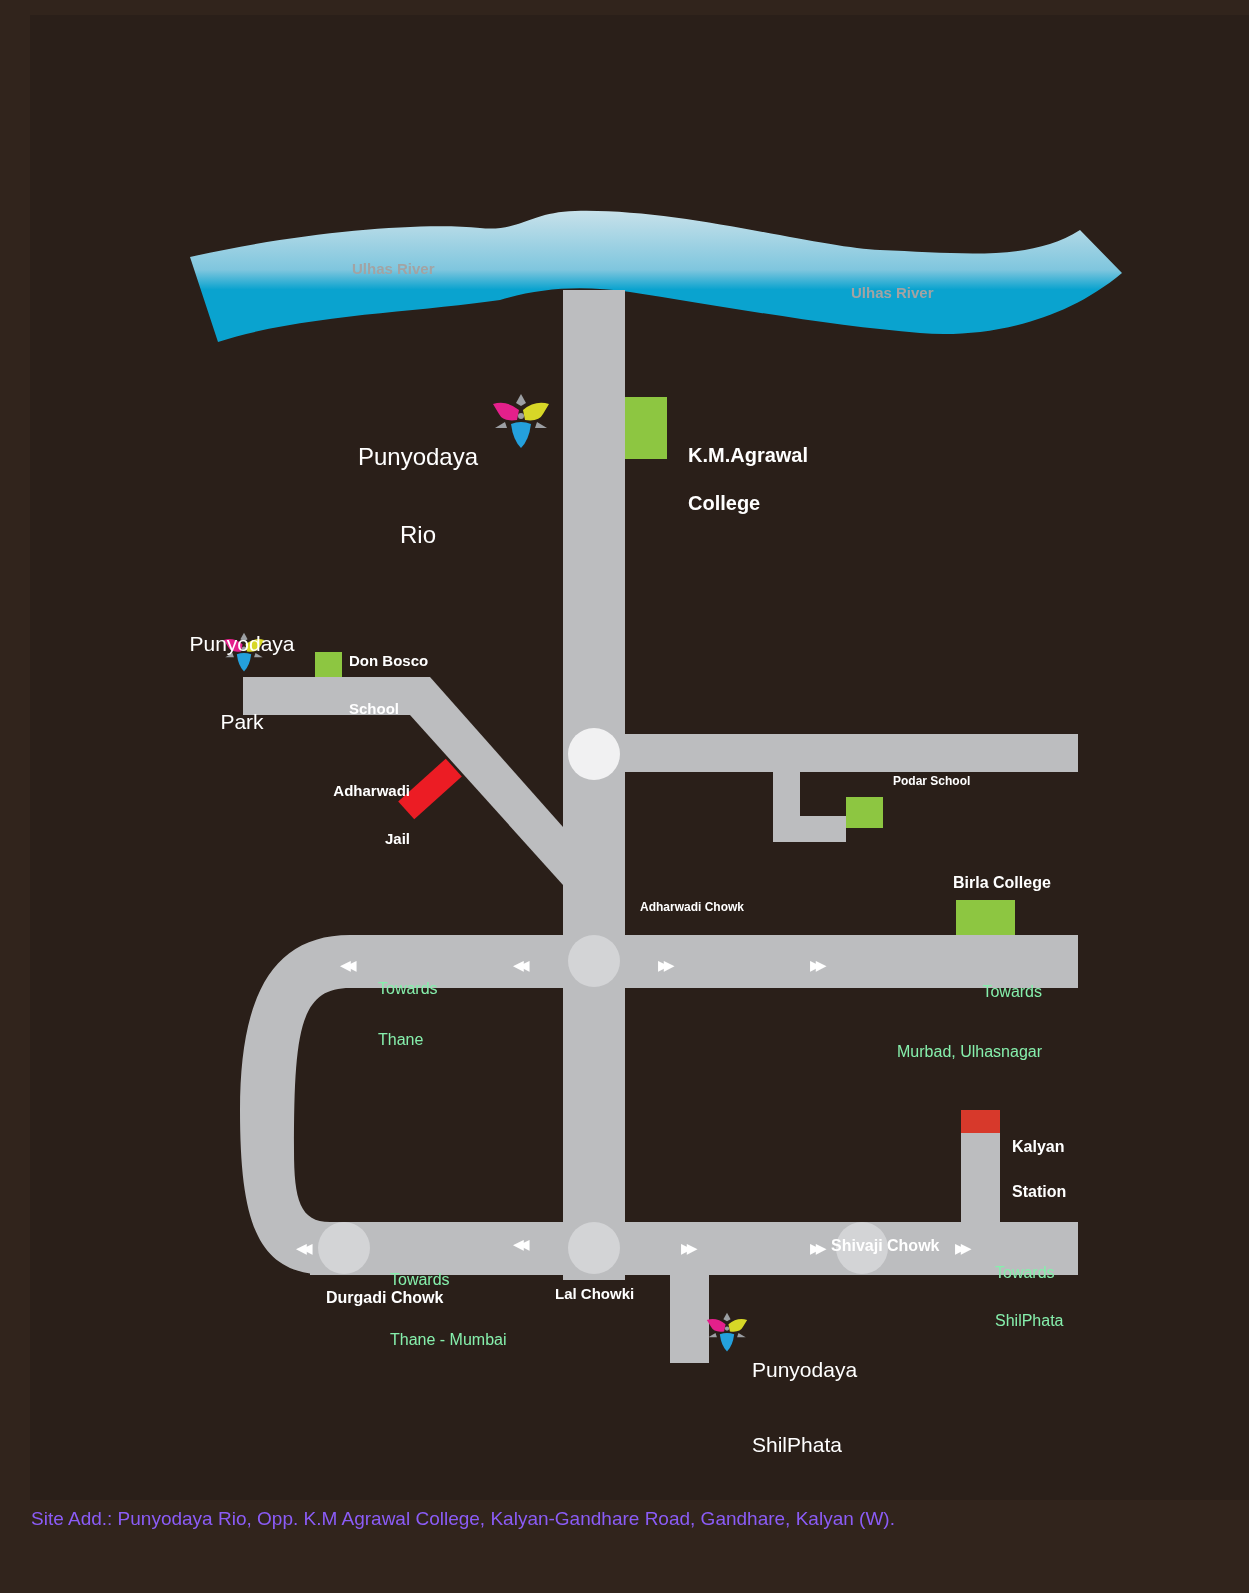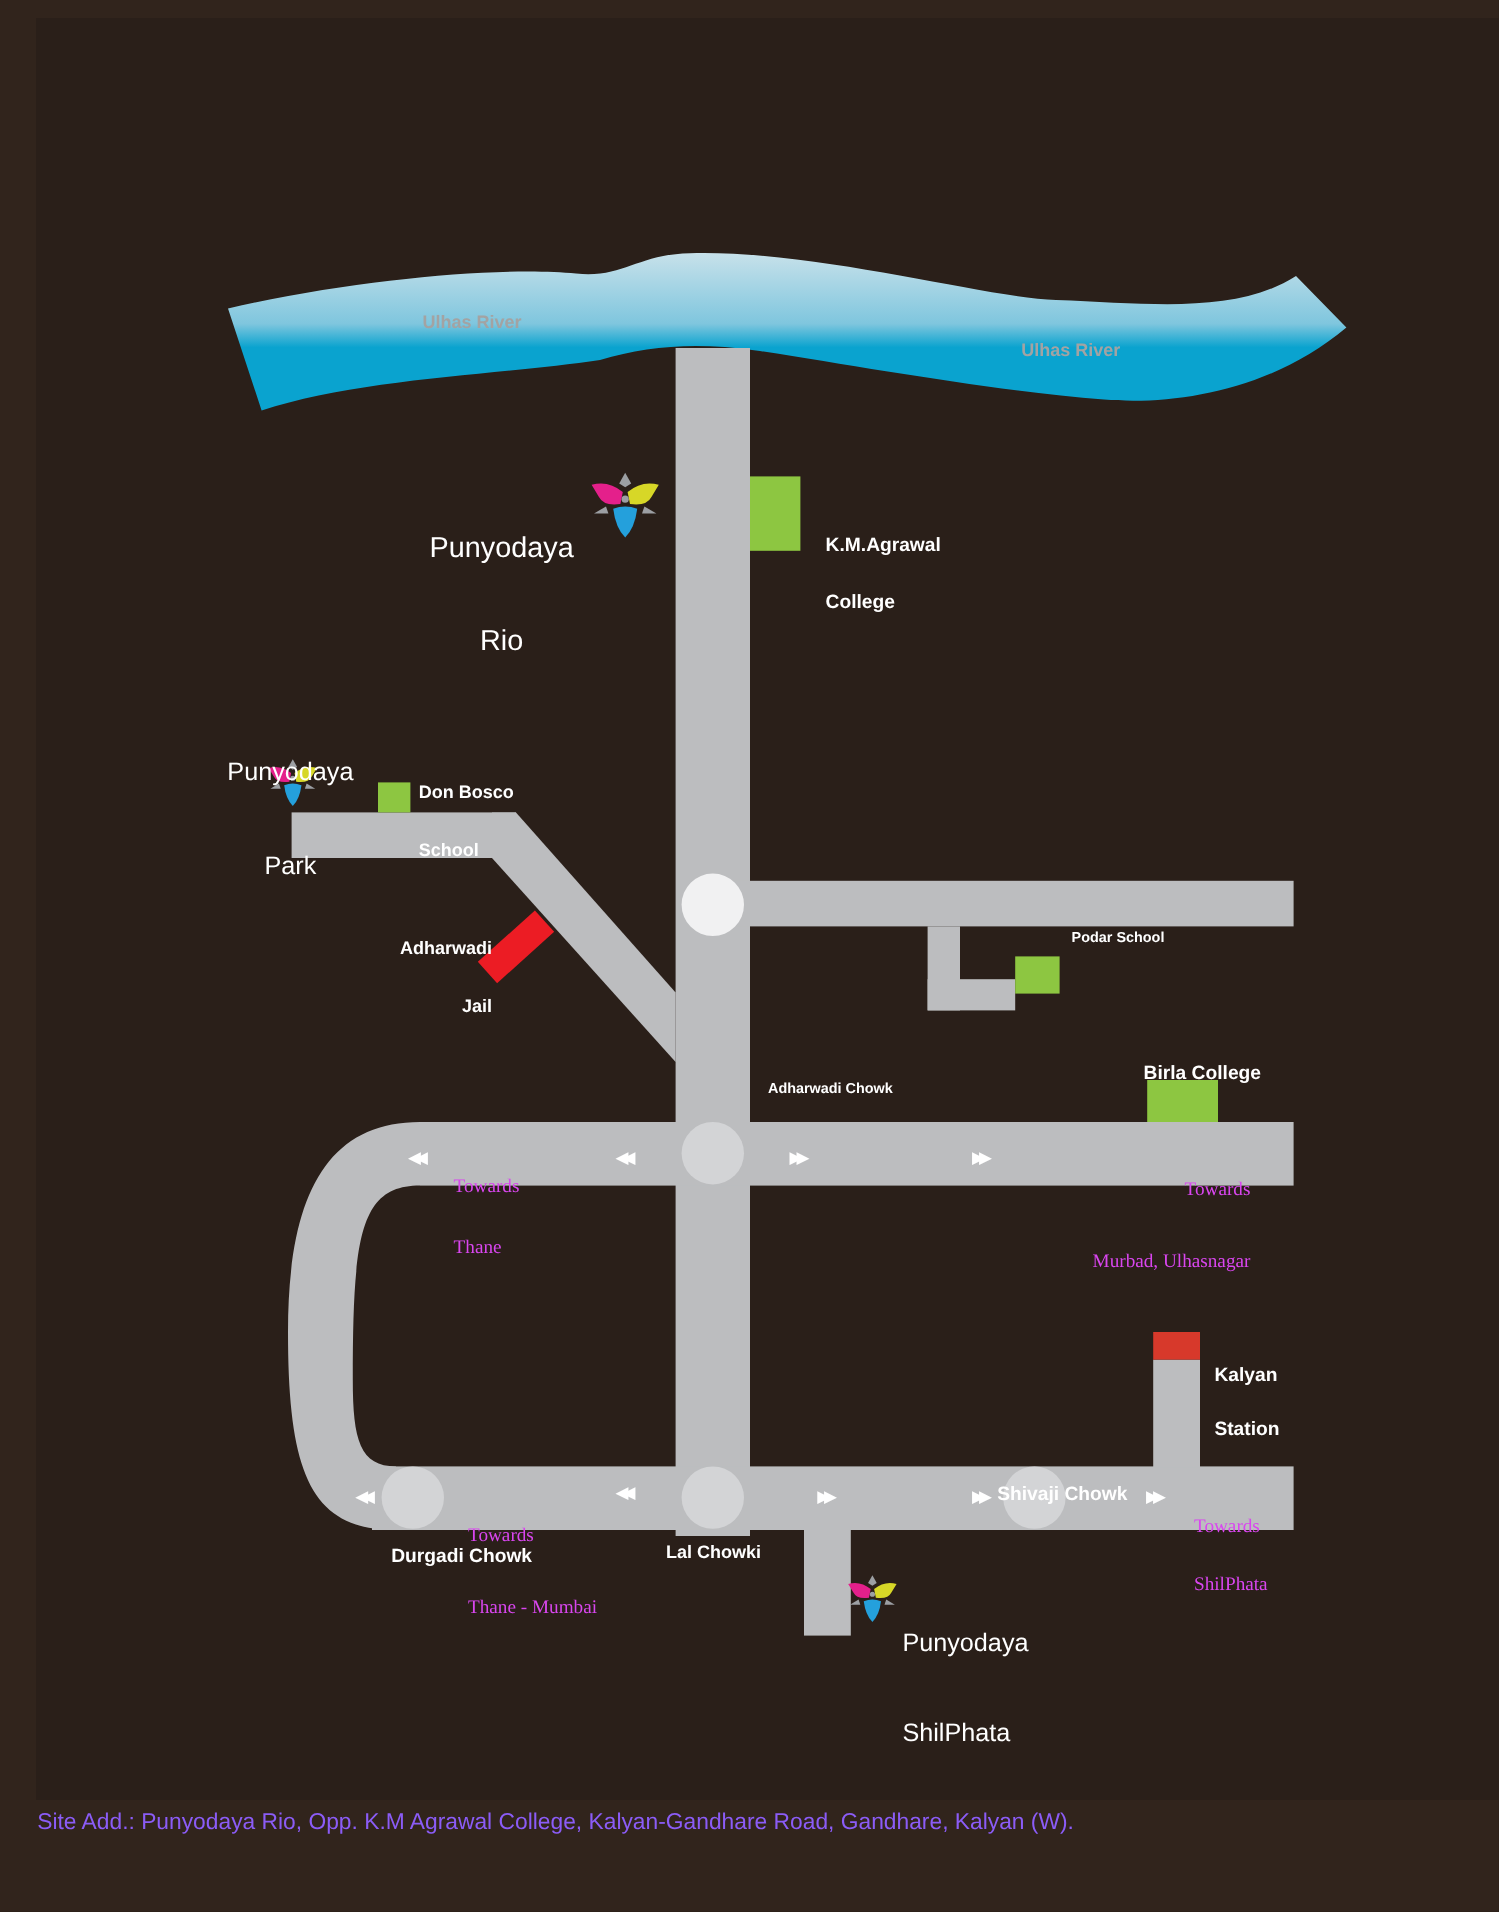--- a/index.html
+++ b/index.html
@@ -10,21 +10,21 @@
     font-family: "DejaVu Sans", "Liberation Sans", sans-serif;
   }
   #panel {
     position: absolute; left: 30px; top: 15px;
     width: 1219px; height: 1485px;
     background: #2a1f19;
   }
   #map { position: absolute; left: 0; top: 0; width: 1249px; height: 1593px; }
   .lbl { position: absolute; color: #ffffff; white-space: pre; line-height: 1; }
   .lbl.bold { font-weight: bold; font-family: "Liberation Sans", sans-serif; }
-  .lbl.dark { color: #d946ef; font-family: Liberation Serif, serif; }
+  .lbl.dark { color: #86efac; font-family: Liberation Sans, sans-serif; }
   .lbl.river { color: #a3a3a3; font-weight: bold; font-size: 15px; font-family: "Liberation Sans", sans-serif; }
   .lbl.proj { font-size: 24px; font-family: "Liberation Sans", sans-serif; line-height: 26px; }
   .lbl.right { text-align: right; }
   .lbl.center { text-align: center; }
   .arrow { position: absolute; color: #ffffff; font-size: 14px; font-weight: bold; letter-spacing: -5px; line-height: 1; }
   #footer {
     position: absolute; left: 31px; top: 1508px;
     color: #8b5cf6; font-size: 19px;
     font-family: "Liberation Sans", sans-serif;
     white-space: nowrap;
@@ -97,34 +97,34 @@
 </div>
 <div class="lbl proj center" style="left:185px;top:579px;width:114px;font-size:21px;line-height:26px;">
   <div>Punyodaya</div>
   <div>Park</div>
 </div>
 <div class="lbl proj" style="left:752px;top:1307px;font-size:21px;line-height:25px;">
   <div>Punyodaya</div>
   <div>ShilPhata</div>
 </div>
 
-<div class="lbl bold" style="left:688px;top:415px;font-size:16px;line-height:16px;">
+<div class="lbl bold" style="left:688px;top:415px;font-size:20px;line-height:16px;">
   <div>K.M.Agrawal</div>
   <div>College</div>
 </div>
 <div class="lbl bold" style="left:349px;top:621px;font-size:15px;line-height:16px;">
   <div>Don Bosco</div>
   <div>School</div>
 </div>
 <div class="lbl bold right" style="left:310px;top:751px;width:100px;font-size:15px;line-height:16px;">
   <div>Adharwadi</div>
   <div>Jail</div>
 </div>
 <div class="lbl bold" style="left:893px;top:775px;font-size:12px;">Podar School</div>
-<div class="lbl bold" style="left:953px;top:875px;font-size:16px;margin-top:12px;">Birla College</div>
+<div class="lbl bold" style="left:953px;top:875px;font-size:16px;">Birla College</div>
 <div class="lbl bold" style="left:1012px;top:1109px;font-size:16px;line-height:15px;">
   <div>Kalyan</div>
   <div>Station</div>
 </div>
 
 <div class="lbl bold" style="left:640px;top:901px;font-size:12px;">Adharwadi Chowk</div>
 <div class="lbl bold" style="left:326px;top:1290px;font-size:16px;">Durgadi Chowk</div>
 <div class="lbl bold" style="left:555px;top:1286px;font-size:15px;">Lal Chowki</div>
 <div class="lbl bold" style="left:811px;top:1238px;font-size:16px;margin-left:20px;">Shivaji Chowk</div>
 

